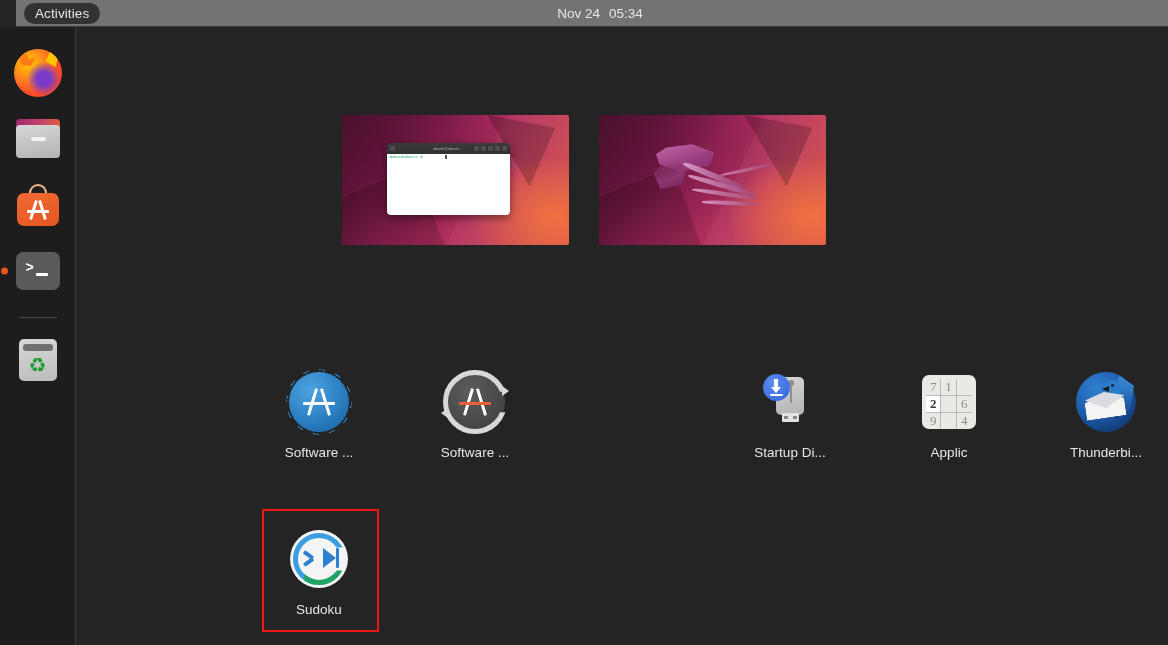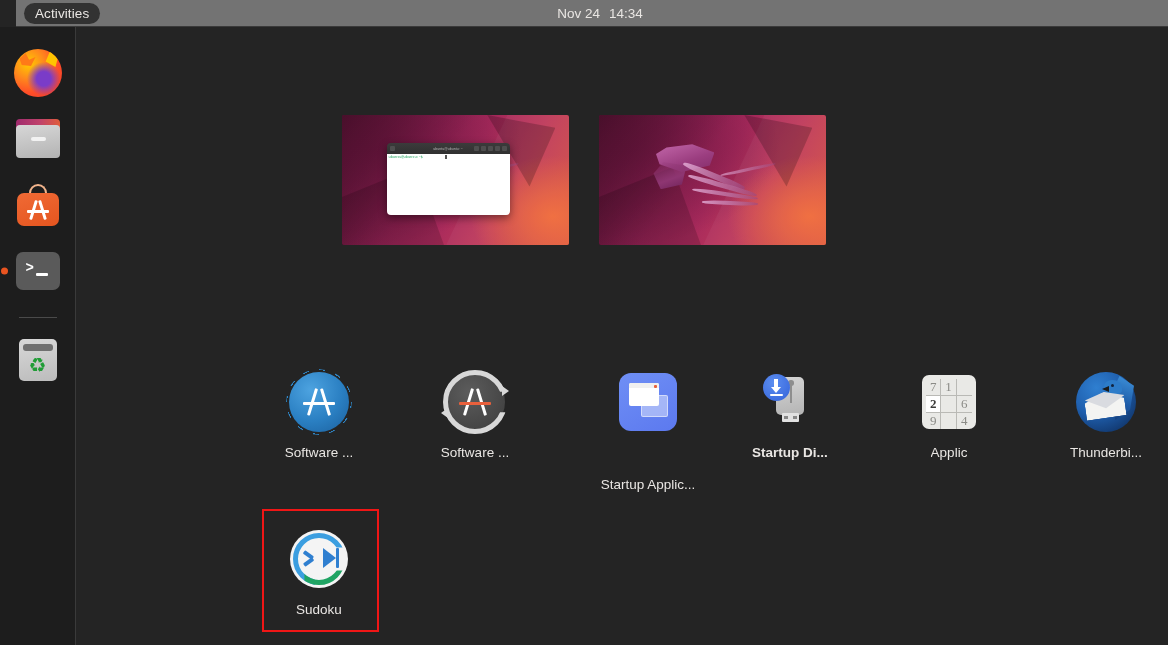--- a/index.html
+++ b/index.html
@@ -607,21 +607,21 @@
 <body>
 
 <div id="screen">
 
   <div id="topbar">
     <div id="activities-button">
       <span>Activities</span>
     </div>
     <div id="clock">
       <span class="seg">Nov 24</span>
-      <span class="seg">14:34</span>
+      <span class="seg">05:34</span>
     </div>
   </div>
 
   <div id="dock">
 
     <div class="dock-item">
       <div class="ff"></div>
     </div>
 
     <div class="dock-item">
@@ -745,35 +745,22 @@
           <div class="a-mark">
               <i class="l1"></i>
               <i class="l2"></i>
               <i class="bar red"></i>
             </div>
         </div>
       </div>
       <div class="caption">Software ...</div>
     </div>
 
-    <div class="app wrap" style="left:504px; top:30px;">
-      <div class="iconbox">
-        <div class="ico-startapp">
-          <div class="w1">
-              <div class="tb">
-                <i></i>
-              </div>
-            </div>
-          <div class="w2"></div>
-        </div>
-      </div>
-      <div class="caption">Startup Applic...</div>
-    </div>
-
-    <div class="app" style="left:646px; top:30px;font-weight:bold;">
+
+    <div class="app" style="left:646px; top:30px;">
       <div class="iconbox">
         <div class="ico-usb">
           <div class="stick"></div>
           <div class="usbsym"></div>
           <div class="conn">
               <i class="c1"></i>
               <i class="c2"></i>
             </div>
           <div class="badge">
               <div class="dl"></div>

